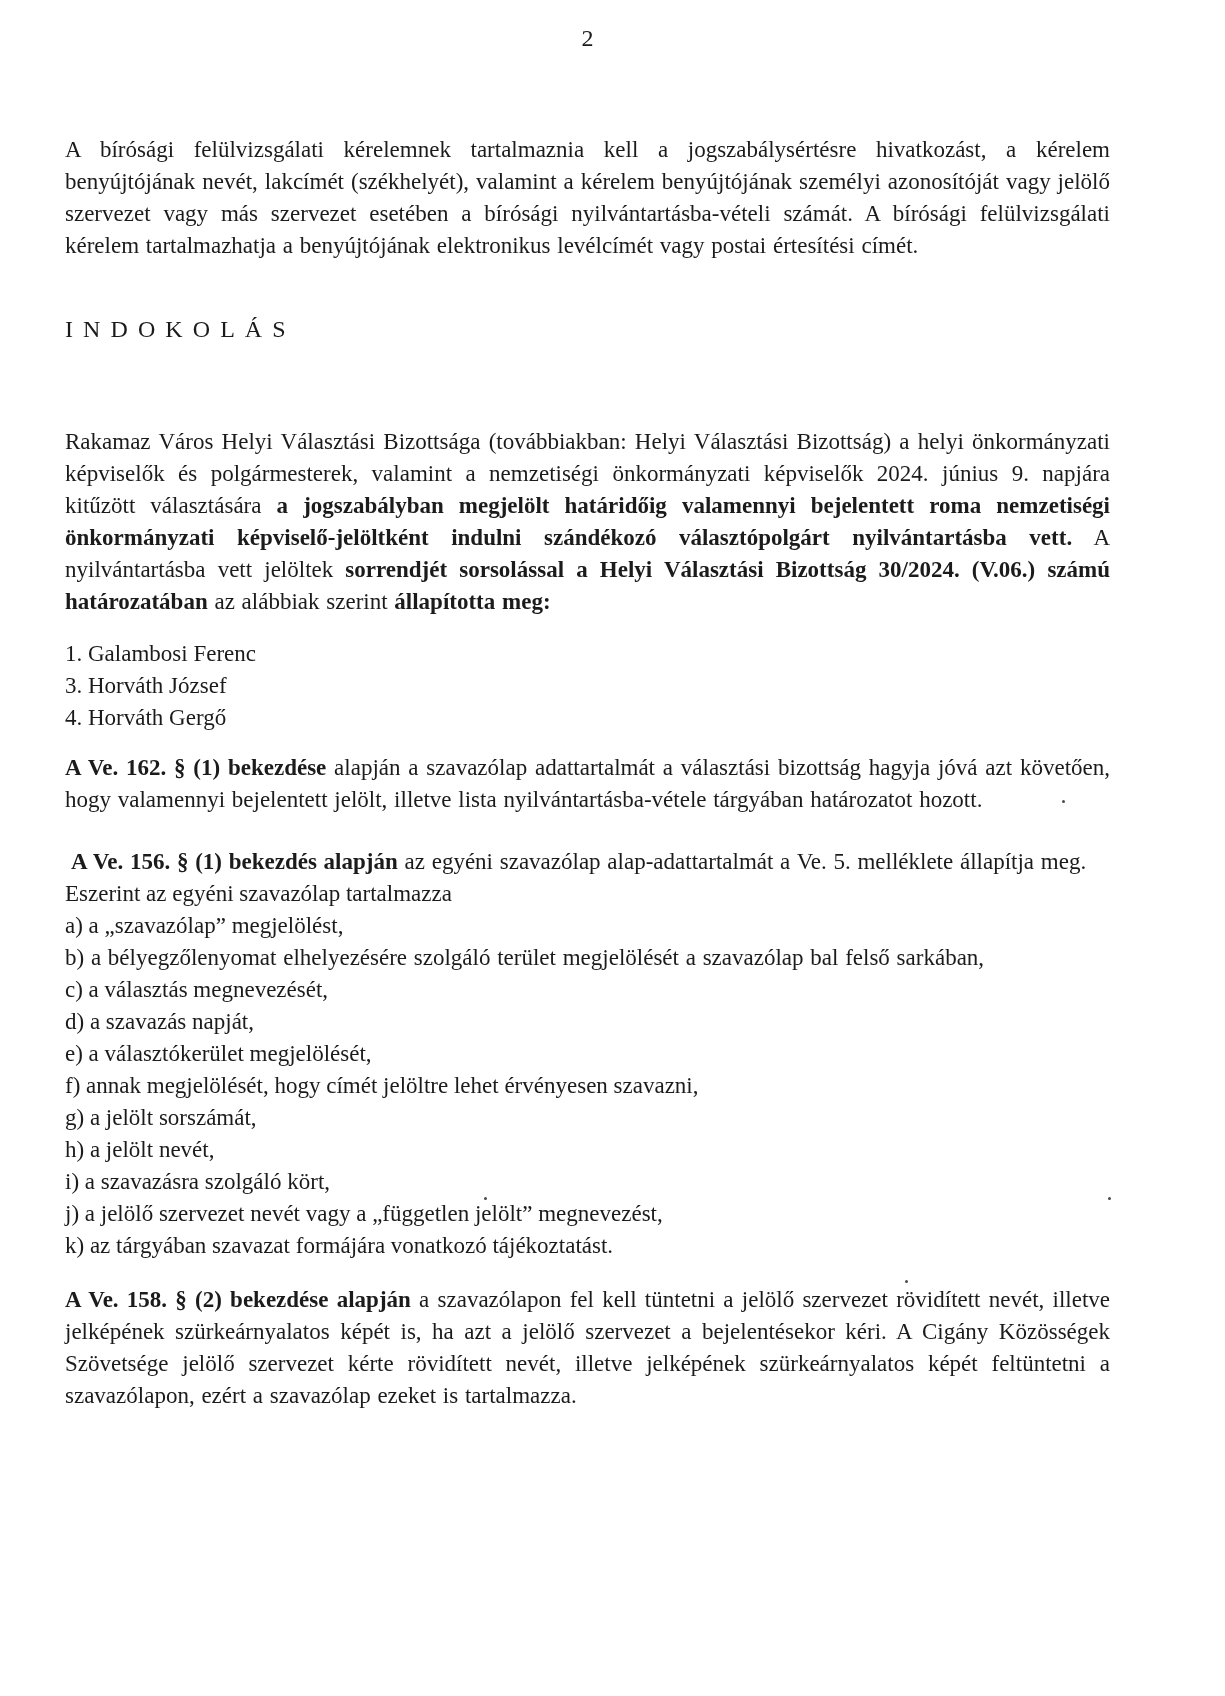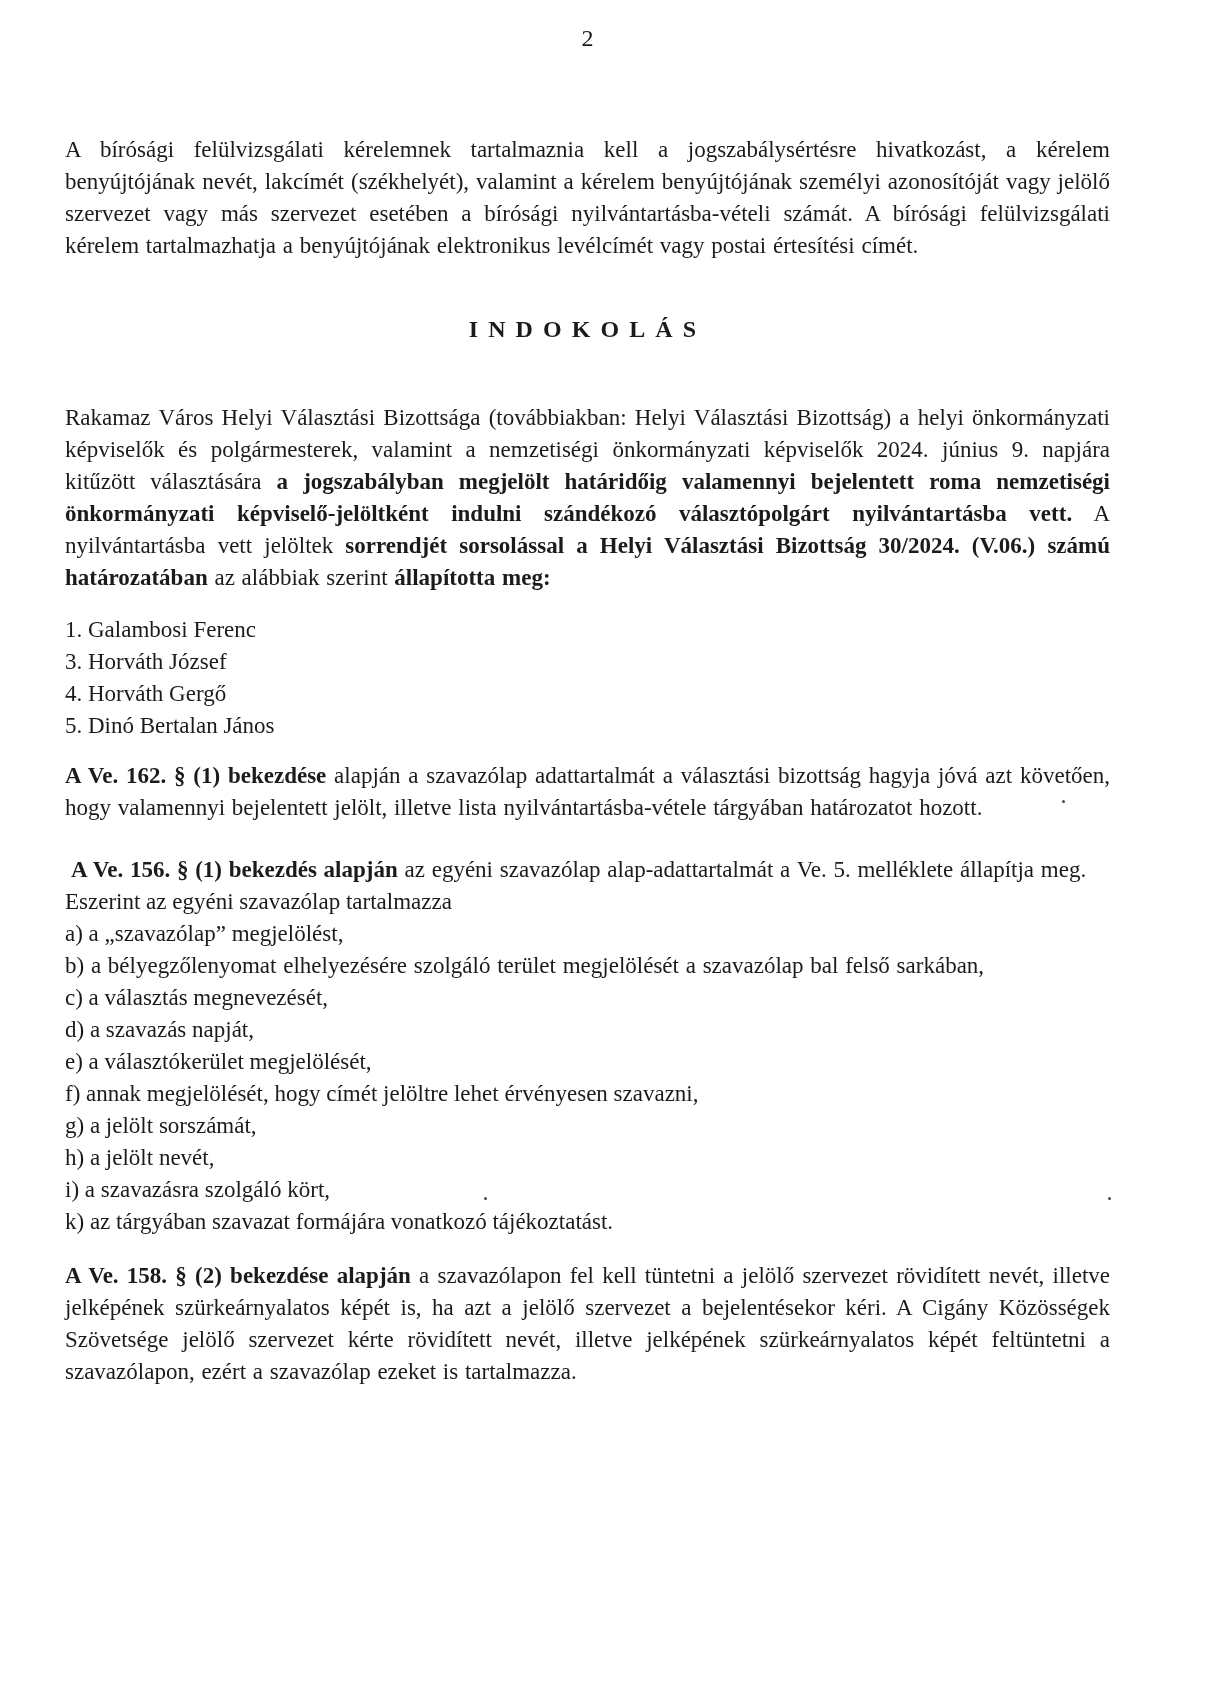--- a/index.html
+++ b/index.html
@@ -23,27 +23,27 @@
     line-height: 32px;
   }
   p, h1, div { margin: 0; padding: 0; }
   .justify {
     text-align: justify;
     word-spacing: 1px;
   }
   .para-intro { margin-top: 80px; }
   .heading {
     margin-top: 50px;
-    text-align: center;
+    text-align: left;
     font-size: 24px;
-    font-weight: bold;
+    font-weight: normal;
     letter-spacing: 0.42em;
     line-height: 34px;
   }
-  .para-registration { margin-top: 56px; }
+  .para-registration { margin-top: 80px; }
   .candidate-list { margin-top: 20px; }
   .para-ve162 { margin-top: 18px; }
   .para-ve156 { margin-top: 30px; margin-left: 6px; }
   .para-ve158 { margin-top: 22px; }
   .list-line { line-height: 32px; }
   b { font-weight: bold; }
   .artifact-dot {
     position: absolute;
     width: 3px;
     height: 3px;
@@ -61,39 +61,39 @@
   <p class="justify para-intro">A bírósági felülvizsgálati kérelemnek tartalmaznia kell a jogszabálysértésre hivatkozást, a kérelem benyújtójának nevét, lakcímét (székhelyét), valamint a kérelem benyújtójának személyi azonosítóját vagy jelölő szervezet vagy más szervezet esetében a bírósági nyilvántartásba-vételi számát. A bírósági felülvizsgálati kérelem tartalmazhatja a benyújtójának elektronikus levélcímét vagy postai értesítési címét.</p>
 
   <h1 class="heading">INDOKOLÁS</h1>
 
   <p class="justify para-registration"><span>Rakamaz Város Helyi Választási Bizottsága (továbbiakban: Helyi Választási Bizottság) a helyi önkormányzati képviselők és polgármesterek, valamint a nemzetiségi önkormányzati képviselők 2024. június 9. napjára kitűzött választására </span><b>a jogszabályban megjelölt határidőig valamennyi bejelentett roma nemzetiségi önkormányzati képviselő-jelöltként indulni szándékozó választópolgárt nyilvántartásba vett.</b><span> A nyilvántartásba vett jelöltek </span><b>sorrendjét sorsolással a Helyi Választási Bizottság 30/2024. (V.06.) számú határozatában</b><span> az alábbiak szerint </span><b>állapította meg:</b></p>
 
   <div class="candidate-list">
     <div class="list-line">1. Galambosi Ferenc</div>
     <div class="list-line">3. Horváth József</div>
     <div class="list-line">4. Horváth Gergő</div>
-    <div class="list-line">5. Dinó Bertalan János</div>
   </div>
 
   <p class="justify para-ve162"><b>A Ve. 162. § (1) bekezdése</b><span> alapján a szavazólap adattartalmát a választási bizottság hagyja jóvá azt követően, hogy valamennyi bejelentett jelölt, illetve lista nyilvántartásba-vétele tárgyában határozatot hozott.</span></p>
 
   <p class="justify para-ve156"><b>A Ve. 156. § (1) bekezdés alapján</b><span> az egyéni szavazólap alap-adattartalmát a Ve. 5. melléklete állapítja meg.</span></p>
 
   <div class="list-line">Eszerint az egyéni szavazólap tartalmazza</div>
 
   <div>
     <div class="list-line">a) a „szavazólap” megjelölést,</div>
     <div class="list-line justify">b) a bélyegzőlenyomat elhelyezésére szolgáló terület megjelölését a szavazólap bal felső sarkában,</div>
     <div class="list-line">c) a választás megnevezését,</div>
     <div class="list-line">d) a szavazás napját,</div>
     <div class="list-line">e) a választókerület megjelölését,</div>
     <div class="list-line">f) annak megjelölését, hogy címét jelöltre lehet érvényesen szavazni,</div>
     <div class="list-line">g) a jelölt sorszámát,</div>
     <div class="list-line">h) a jelölt nevét,</div>
     <div class="list-line">i) a szavazásra szolgáló kört,</div>
+    <div class="list-line">j) a jelölő szervezet nevét vagy a „független jelölt” megnevezést,</div>
     <div class="list-line">k) az tárgyában szavazat formájára vonatkozó tájékoztatást.</div>
   </div>
 
   <p class="justify para-ve158"><b>A Ve. 158. § (2) bekezdése alapján</b><span> a szavazólapon fel kell tüntetni a jelölő szervezet rövidített nevét, illetve jelképének szürkeárnyalatos képét is, ha azt a jelölő szervezet a bejelentésekor kéri. A Cigány Közösségek Szövetsége jelölő szervezet kérte rövidített nevét, illetve jelképének szürkeárnyalatos képét feltüntetni a szavazólapon, ezért a szavazólap ezeket is tartalmazza.</span></p>
 
   <span class="artifact-dot" style="left:1062px; top:800px;"></span>
   <span class="artifact-dot" style="left:484px; top:1197px;"></span>
   <span class="artifact-dot" style="left:1108px; top:1197px;"></span>
   <span class="artifact-dot" style="left:905px; top:1280px;"></span>
 

